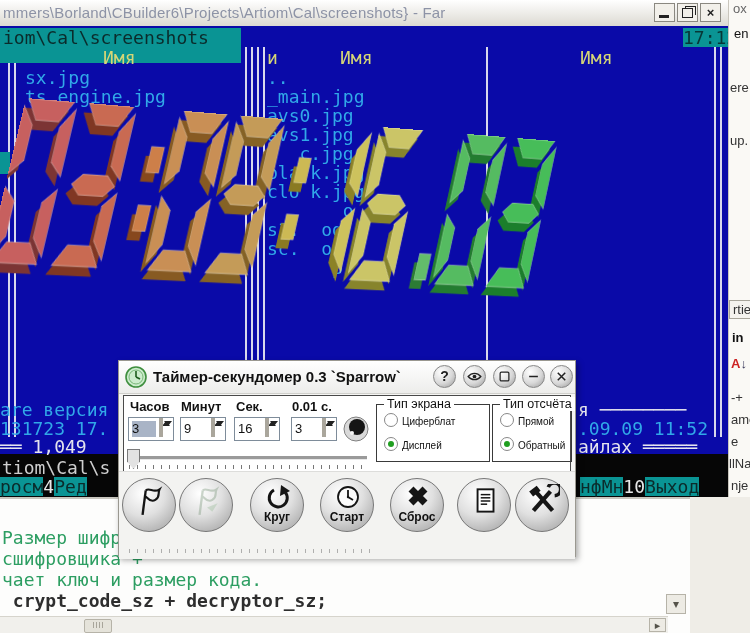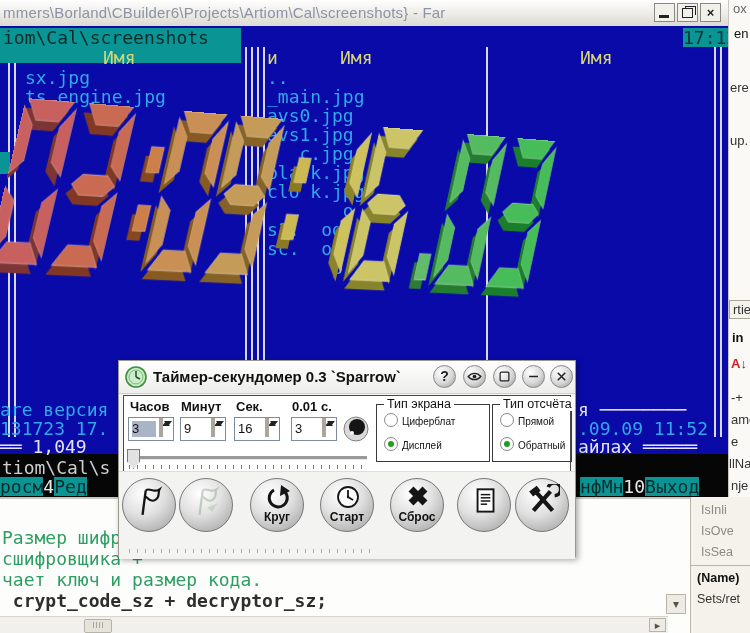--- a/index.html
+++ b/index.html
@@ -442,22 +442,14 @@
     <div class="frag" style="left:0;top:300px;border:1px solid #a8a59a;background:#f5f3ee;padding:1px 3px;"><span>rtie</span></div>
     <div class="frag" style="left:3px;top:330px;font-weight:bold;color:#111;">in</div>
     <div class="frag" style="left:2px;top:356px;font-weight:bold;"><span style="color:#c22;">A</span><span style="color:#335;">↓</span></div>
     <div class="frag" style="left:2px;top:390px;">-+</div>
     <div class="frag" style="left:2px;top:412px;">ame</div>
     <div class="frag" style="left:2px;top:434px;">e</div>
     <div class="frag" style="left:0;top:456px;">llNa</div>
     <div class="frag" style="left:2px;top:478px;">nje</div>
   </div>
 
-  <div class="abs inspanel">
-    <div class="iprow" style="top:6px;">IsInli</div>
-    <div class="iprow" style="top:27px;">IsOve</div>
-    <div class="iprow" style="top:48px;">IsSea</div>
-    <div style="position:absolute;left:0;top:68px;width:100%;height:1px;background:#b8b5aa;"></div>
-    <div class="iprow" style="top:74px;left:6px;color:#111;font-weight:bold;">(Name)</div>
-    <div class="iprow" style="top:95px;left:6px;color:#333;">Sets/ret</div>
-  </div>
 
 </div>
 
 </body></html>

